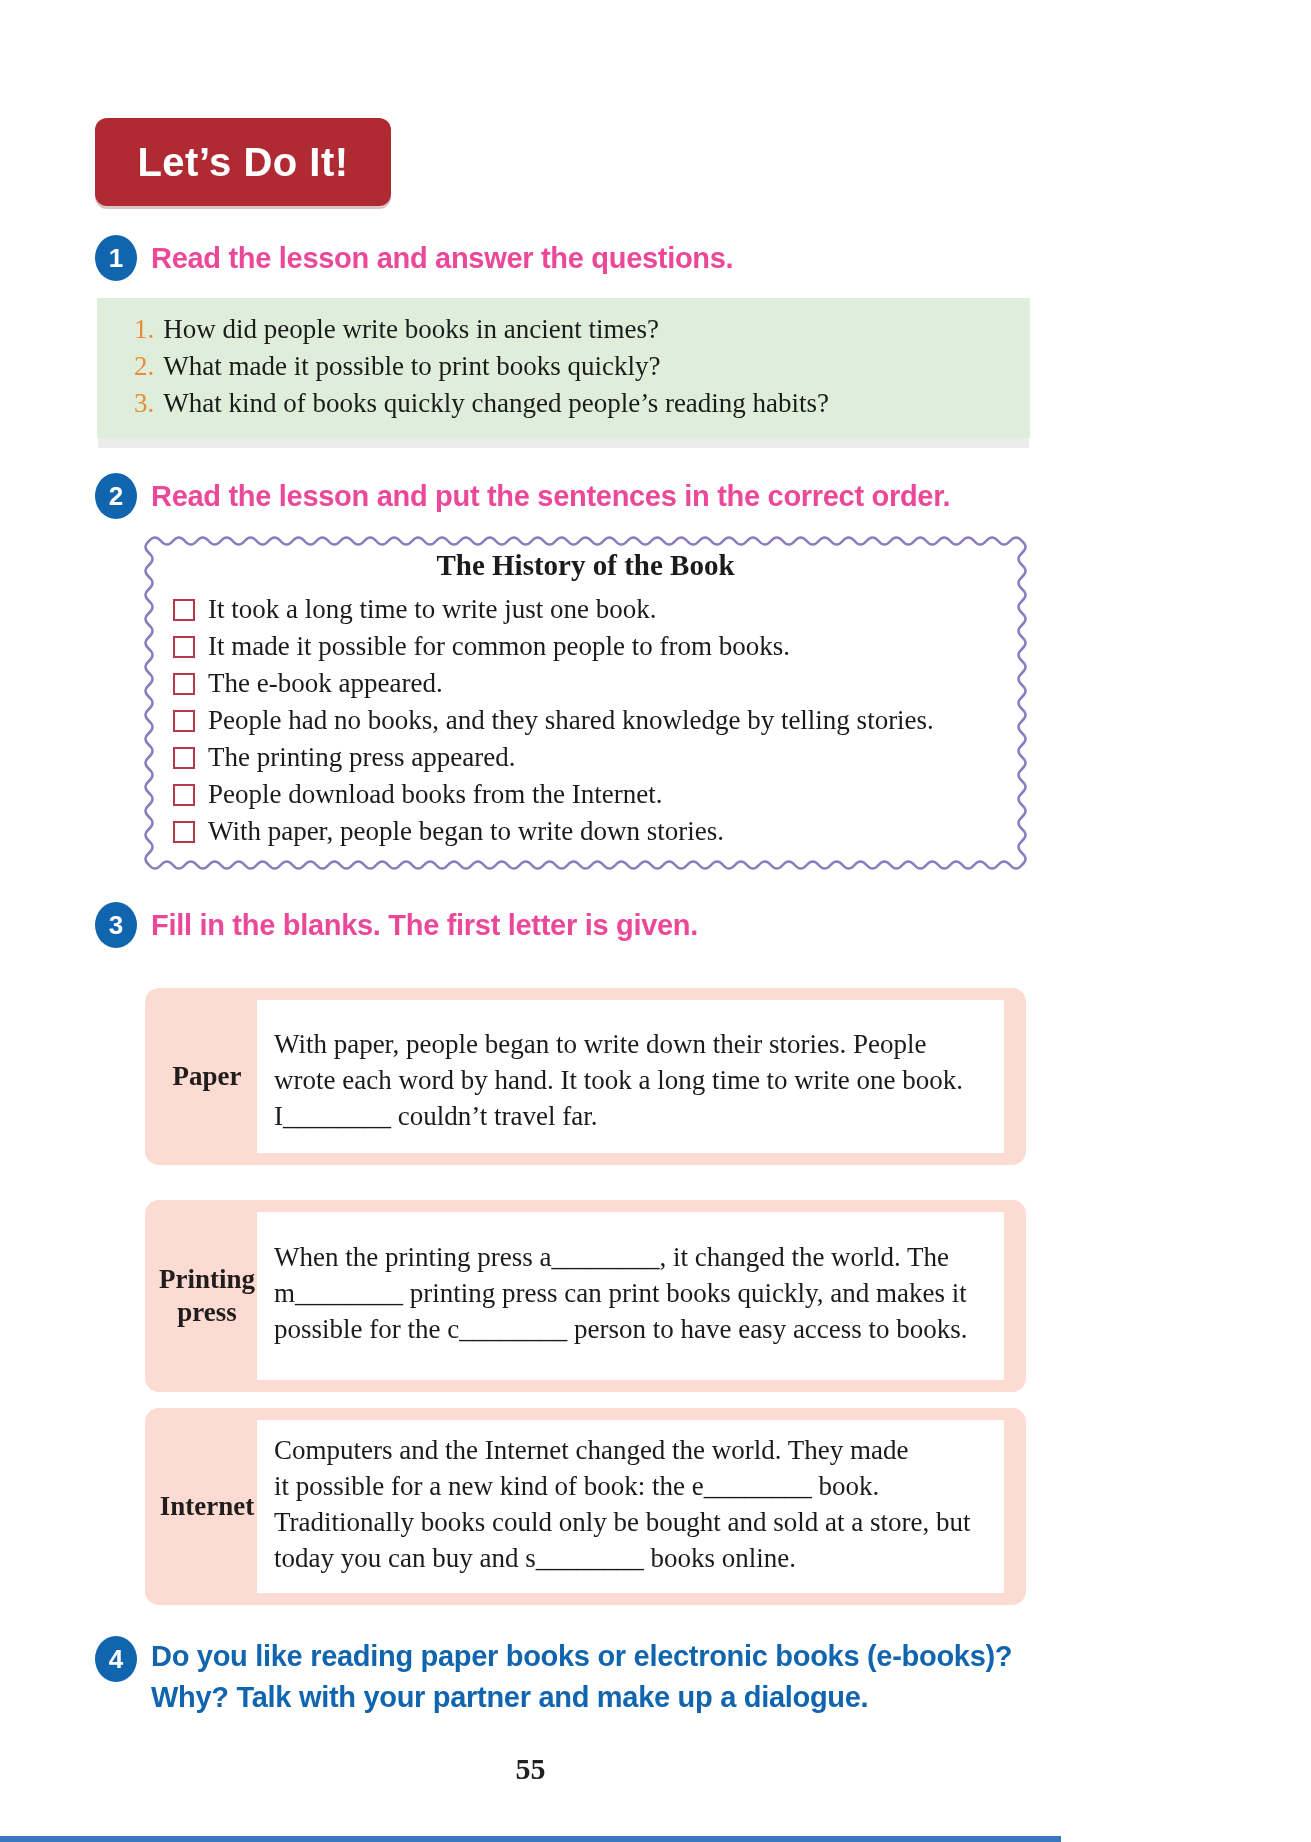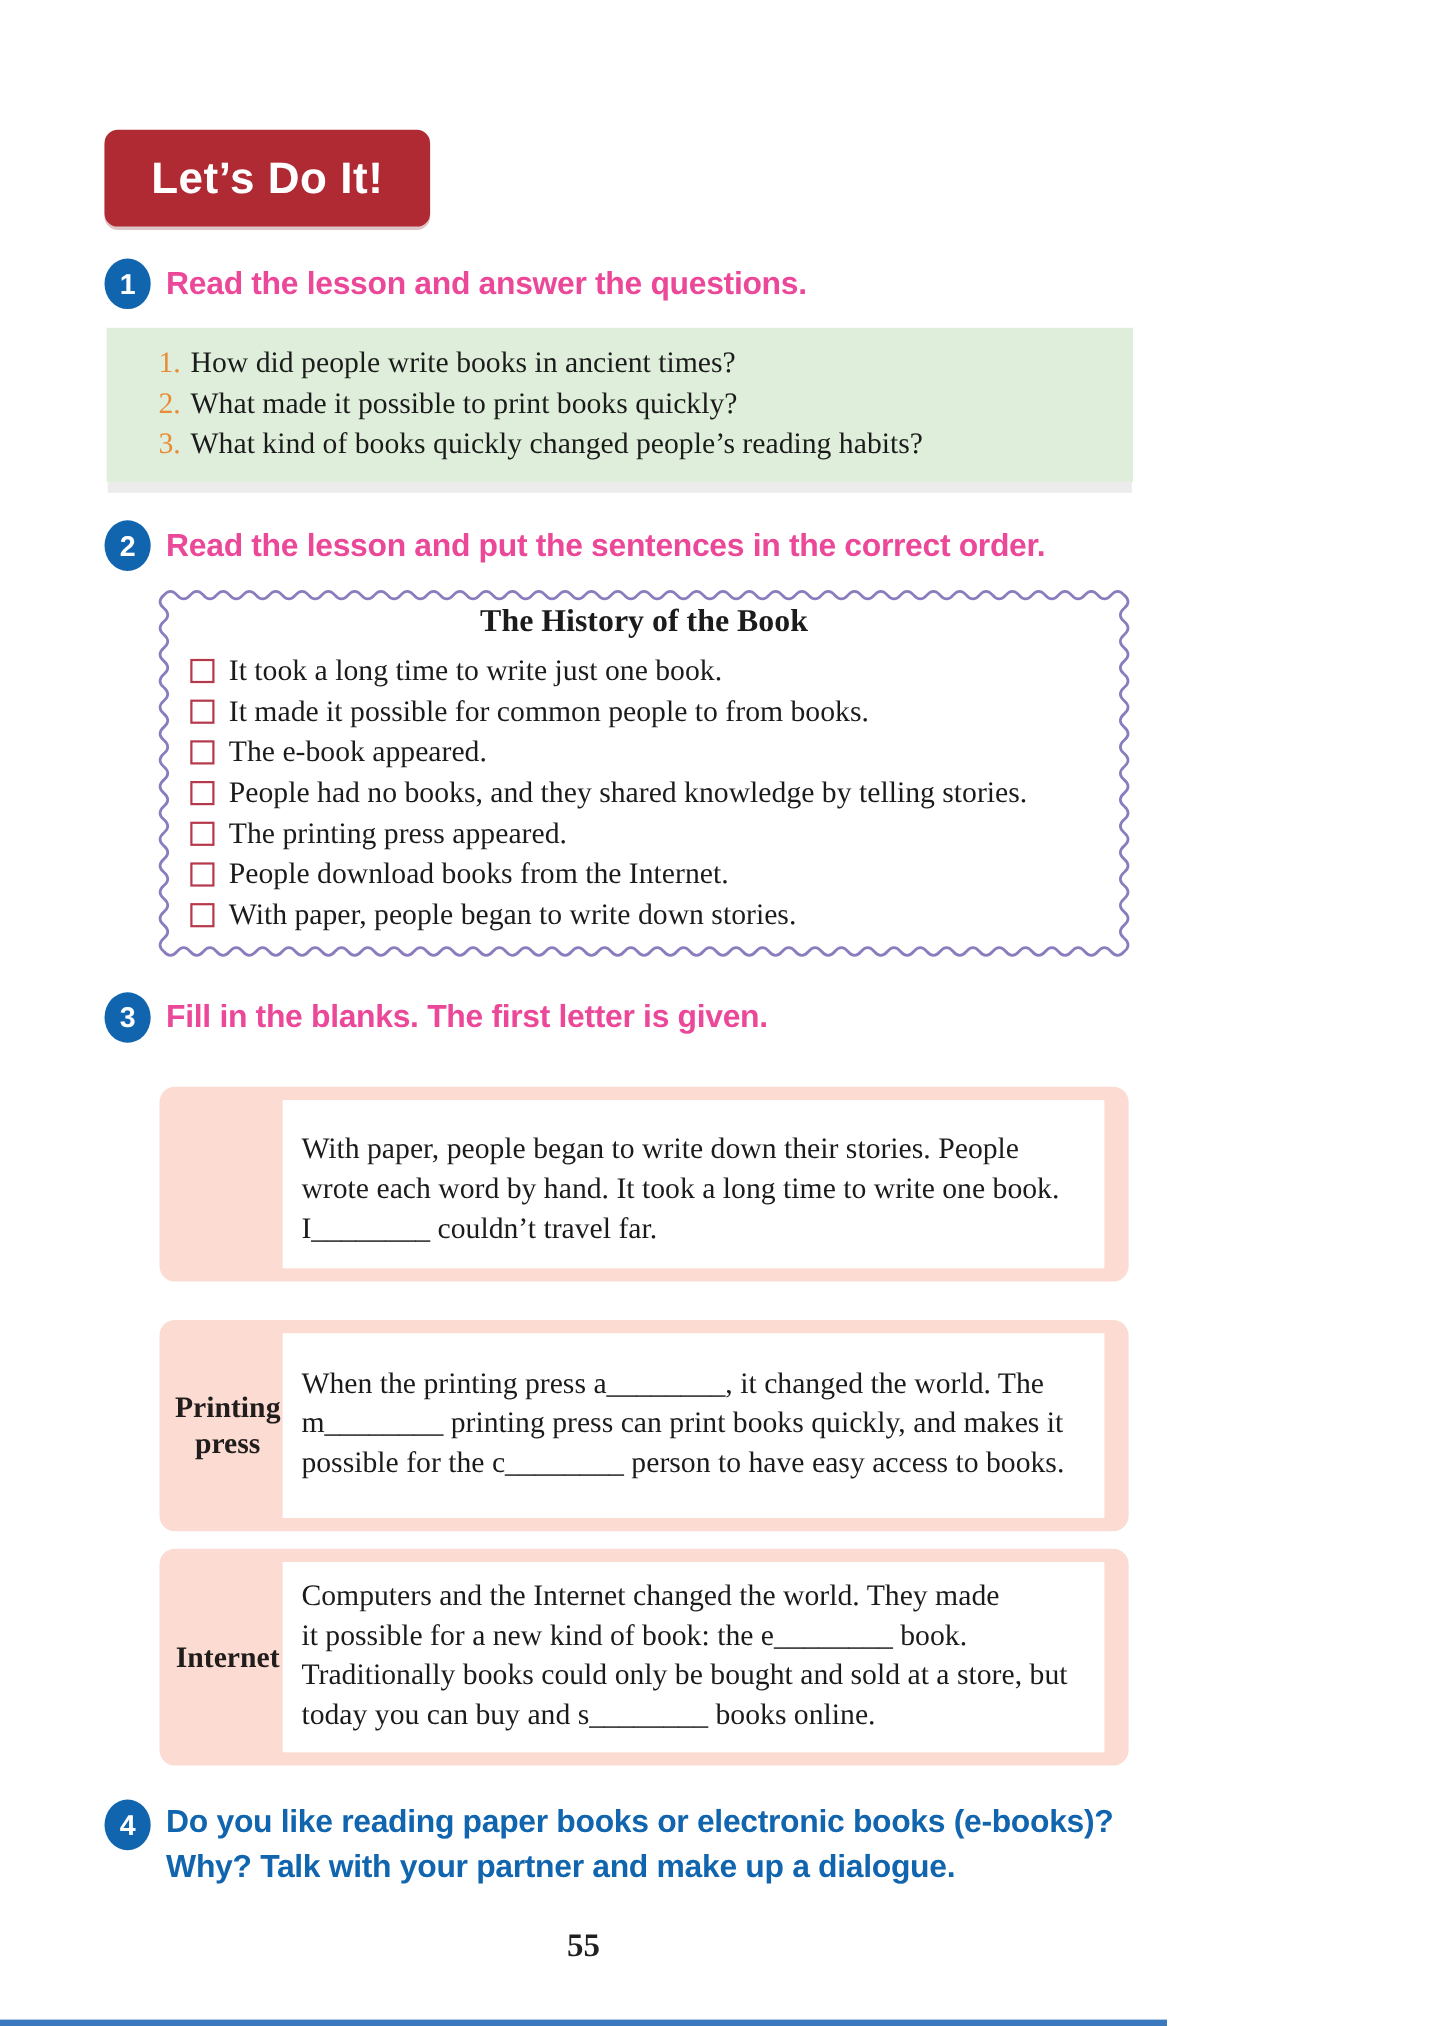--- a/index.html
+++ b/index.html
@@ -19,21 +19,21 @@
   .num-circle{width:42px;height:46px;border-radius:50%;background:#1065ae;flex-shrink:0;
           display:flex;align-items:center;justify-content:center;
           font-family:"Liberation Sans",sans-serif;font-weight:bold;font-size:26px;color:#fff;}
   .ex-title{font-family:"Liberation Sans",sans-serif;font-weight:bold;font-size:29px;
           color:#ec4899;letter-spacing:-.3px;}
   .ex4-lines{font-family:"Liberation Sans",sans-serif;font-weight:bold;font-size:29px;
           color:#1065ae;letter-spacing:-.3px;line-height:41px;}
 
   
   .green-box{position:absolute;left:97px;top:298px;width:933px;height:140px;background:#dfeeda;
-          box-sizing:border-box;padding:13px 20px 0 47px;box-shadow:0 11px 0 -1px #ececec;}
+          box-sizing:border-box;padding:13px 20px 0 37px;box-shadow:0 11px 0 -1px #ececec;}
   .q-row{font-size:27px;line-height:37px;white-space:nowrap;}
   .q-num{color:#e88c36;margin-right:9px;}
 
   
   .wavy-box{position:absolute;left:143px;top:535px;width:885px;height:336px;box-sizing:border-box;
           padding-top:13px;}
   .wavy-border{position:absolute;left:0;top:0;width:100%;height:100%;pointer-events:none;}
   .wavy-title{text-align:center;font-weight:bold;font-size:29px;line-height:34px;}
   .order-list{margin-top:9px;padding-left:30px;}
   .order-item{display:flex;align-items:center;height:37px;}
@@ -128,20 +128,21 @@
       </div>
     </div>
   </div>
 
   <div class="ex-head" style="top:902px;">
     <div class="num-circle">3</div>
     <div class="ex-title">Fill in the blanks. The first letter is given.</div>
   </div>
 
   <div class="card card-paper">
+    <div class="card-label">Paper</div>
     <div class="card-inner">
       <div class="card-line">With paper, people began to write down their stories. People</div>
       <div class="card-line">wrote each word by hand. It took a long time to write one book.</div>
       <div class="card-line">I________ couldn’t travel far.</div>
     </div>
   </div>
 
   <div class="card card-press">
     <div class="card-label">Printing press</div>
     <div class="card-inner">

